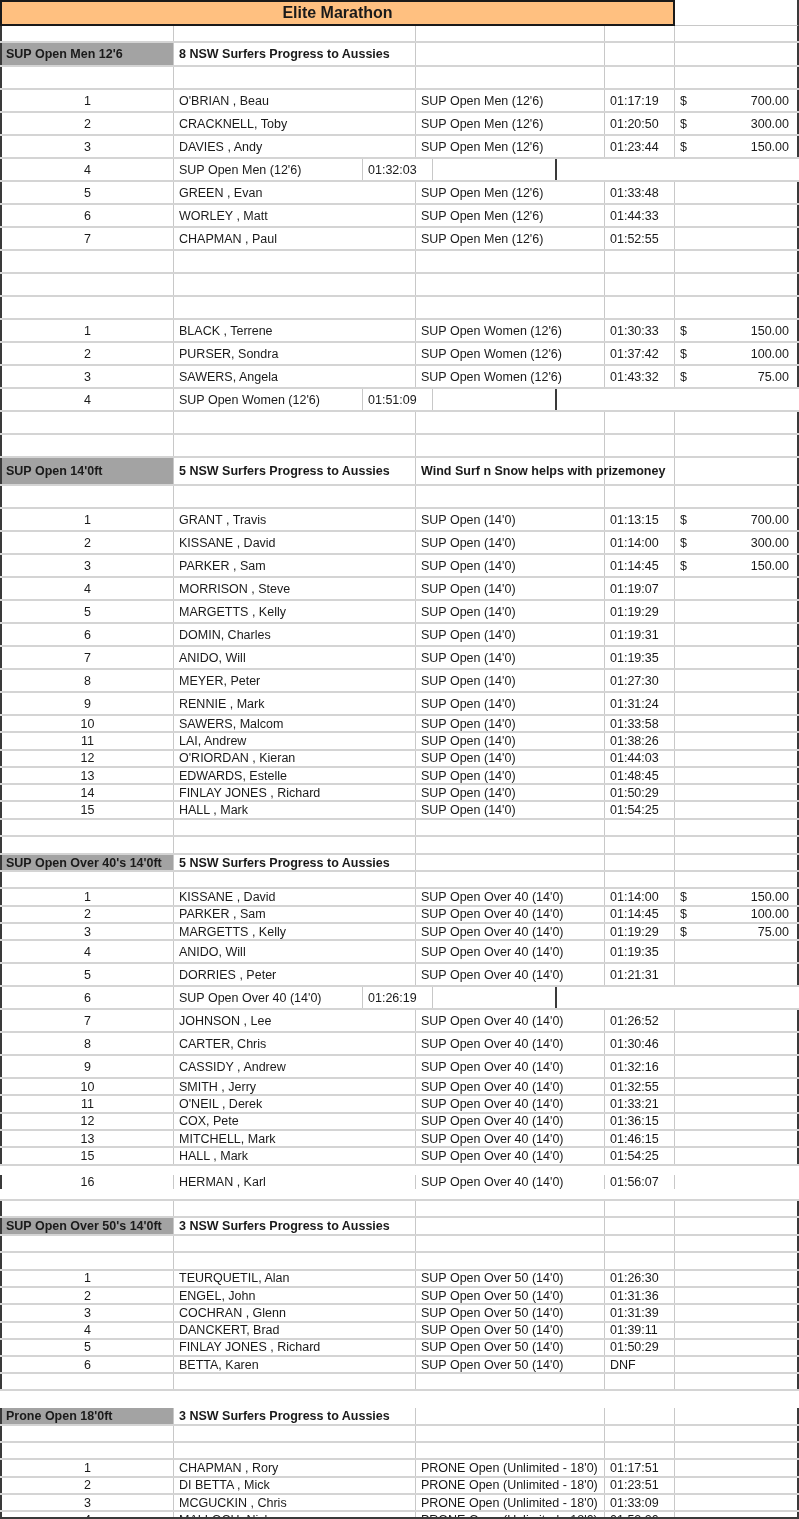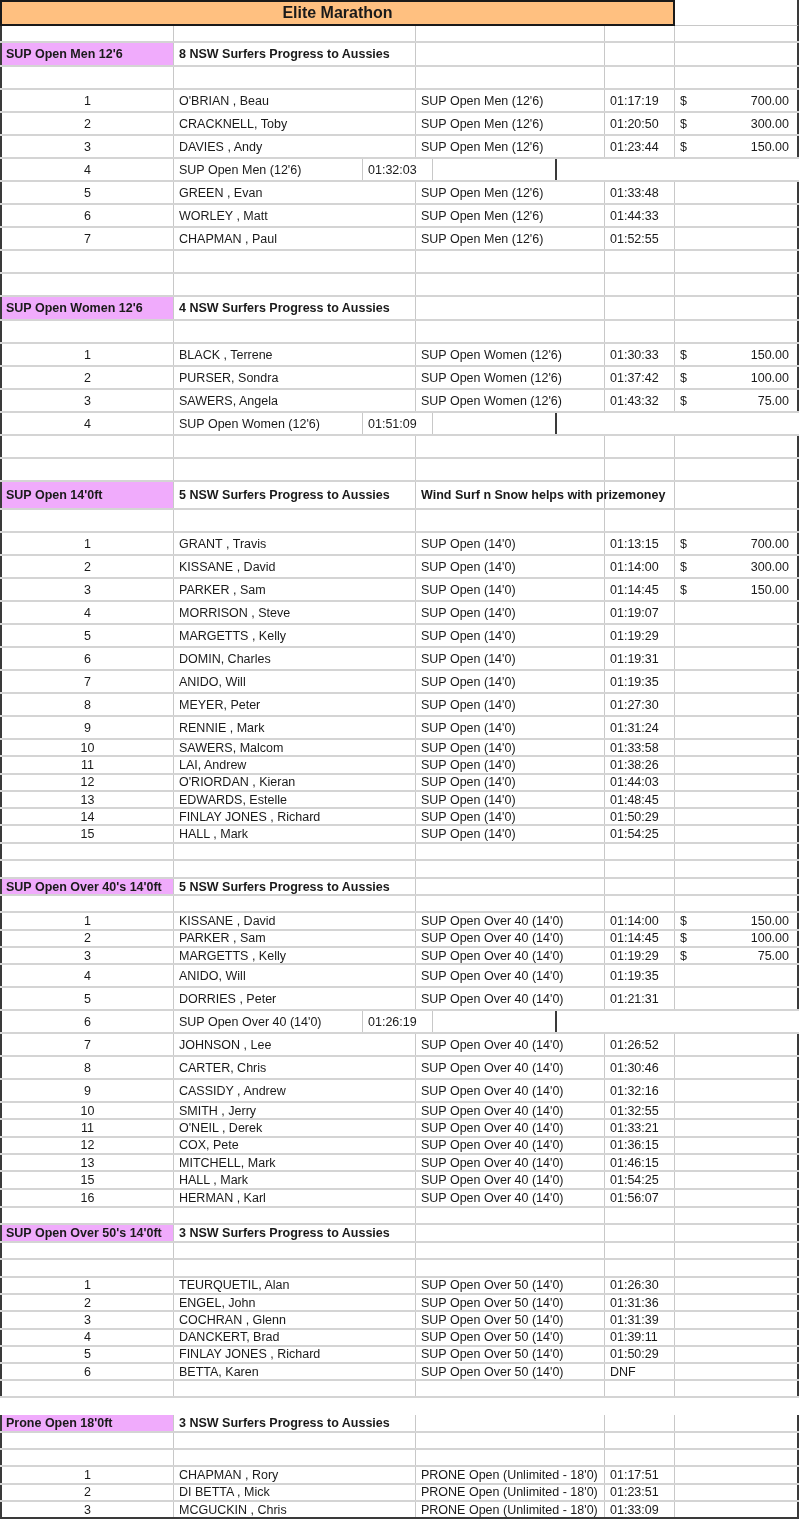--- a/index.html
+++ b/index.html
@@ -7,21 +7,21 @@
          font-family: "Liberation Sans", sans-serif; font-size: 12.5px; color: #1a1a1a; }
   #sheet { position: absolute; left: 0; top: 0; width: 799px; }
   .row { position: relative; display: flex; box-sizing: border-box; border-bottom: 2px solid #d4d4d4; }
   .cell { box-sizing: border-box; border-right: 1px solid #c8c8c8; display: flex; align-items: center;
           overflow: hidden; white-space: nowrap; padding: 0 5px; }
   .c0 { width: 174px; justify-content: center; border-left: 2px solid #3a3a3a; }
   .c1 { width: 242px; }
   .c2 { width: 189px; }
   .c3 { width: 70px; }
   .c4 { width: 124px; justify-content: space-between; border-right: 2px solid #3a3a3a; padding-right: 8px; }
-  .hdr .c0 { justify-content: flex-start; background: #f0abfc; font-weight: bold; padding-left: 4px; }
+  .hdr .c0 { justify-content: flex-start; background: #a3a3a3; font-weight: bold; padding-left: 4px; }
   .hdr .c1, .hdr .c2 { font-weight: bold; }
   .hdr .c2 { overflow: visible; }
   .title-row { display: flex; height: 26px; box-sizing: border-box; }
   .title-cell { width: 675px; box-sizing: border-box; background: #ffc080; border: 2px solid #1a1a1a;
                 display: flex; align-items: center; justify-content: center; font-weight: bold; font-size: 16px; }
   .title-right { width: 124px; box-sizing: border-box; border-right: 2px solid #3a3a3a; border-bottom: 1px solid #c8c8c8; }
   .dollar { }
   .amount { }
   #sheet-bottom { position: absolute; left: 0; top: 1517px; width: 799px; height: 2px; background: #3a3a3a; }
 </style>
@@ -119,27 +119,20 @@
         <div class="cell c3"></div>
         <div class="cell c4"></div>
       </div>
       <div class="row" style="height: 23px;">
         <div class="cell c0"></div>
         <div class="cell c1"></div>
         <div class="cell c2"></div>
         <div class="cell c3"></div>
         <div class="cell c4"></div>
       </div>
-      <div class="row hdr" style="height: 24px;">
-        <div class="cell c0">SUP Open Women 12'6</div>
-        <div class="cell c1">4 NSW Surfers Progress to Aussies</div>
-        <div class="cell c2"></div>
-        <div class="cell c3"></div>
-        <div class="cell c4"></div>
-      </div>
       <div class="row" style="height: 23px;">
         <div class="cell c0"></div>
         <div class="cell c1"></div>
         <div class="cell c2"></div>
         <div class="cell c3"></div>
         <div class="cell c4"></div>
       </div>
       <div class="row" style="height: 23px;">
         <div class="cell c0">1</div>
         <div class="cell c1">BLACK , Terrene</div>
@@ -445,21 +438,21 @@
         <div class="cell c3">01:46:15</div>
         <div class="cell c4"></div>
       </div>
       <div class="row" style="height: 17.3px;">
         <div class="cell c0">15</div>
         <div class="cell c1">HALL , Mark</div>
         <div class="cell c2">SUP Open Over 40 (14'0)</div>
         <div class="cell c3">01:54:25</div>
         <div class="cell c4"></div>
       </div>
-      <div class="row" style="height: 18px;">
+      <div class="row" style="height: 35px; align-items: center;">
         <div class="cell c0">16</div>
         <div class="cell c1">HERMAN , Karl</div>
         <div class="cell c2">SUP Open Over 40 (14'0)</div>
         <div class="cell c3">01:56:07</div>
         <div class="cell c4"></div>
       </div>
       <div class="row" style="height: 17.5px;">
         <div class="cell c0"></div>
         <div class="cell c1"></div>
         <div class="cell c2"></div>

